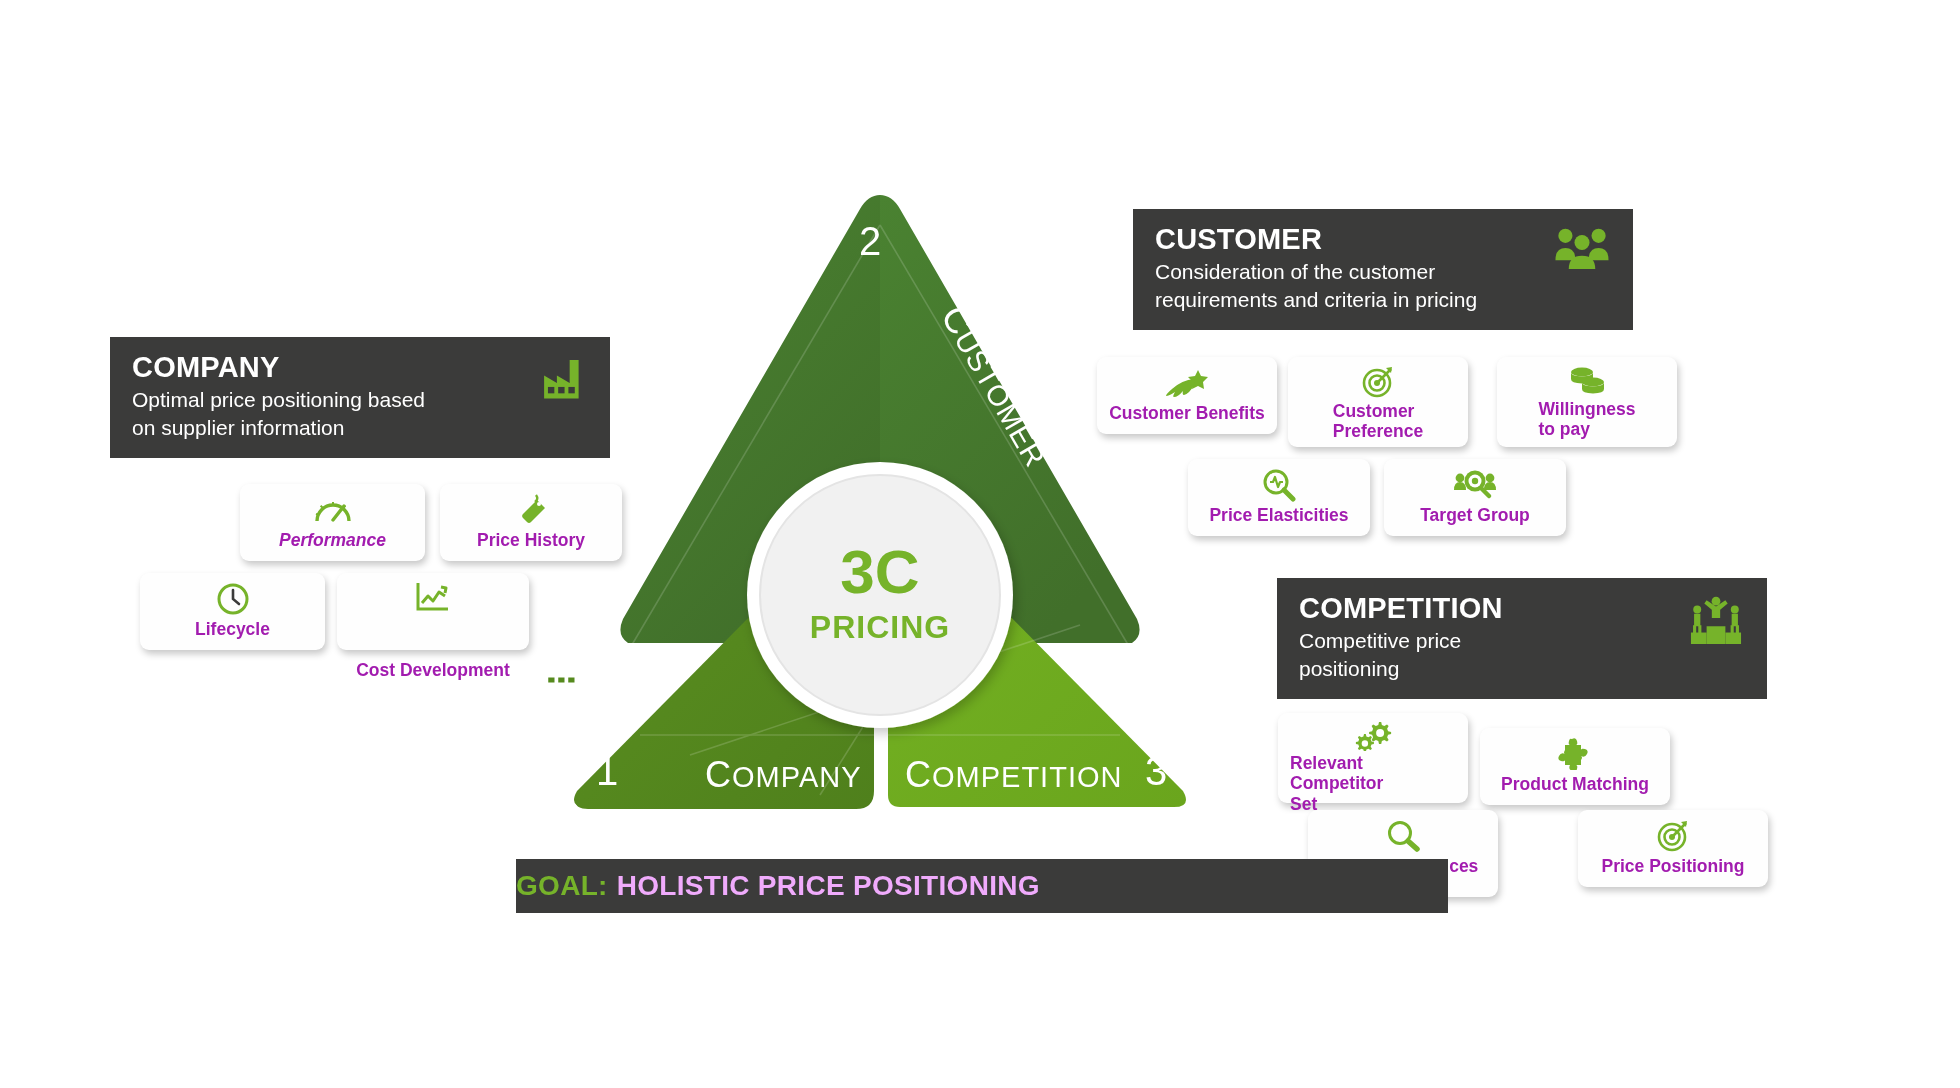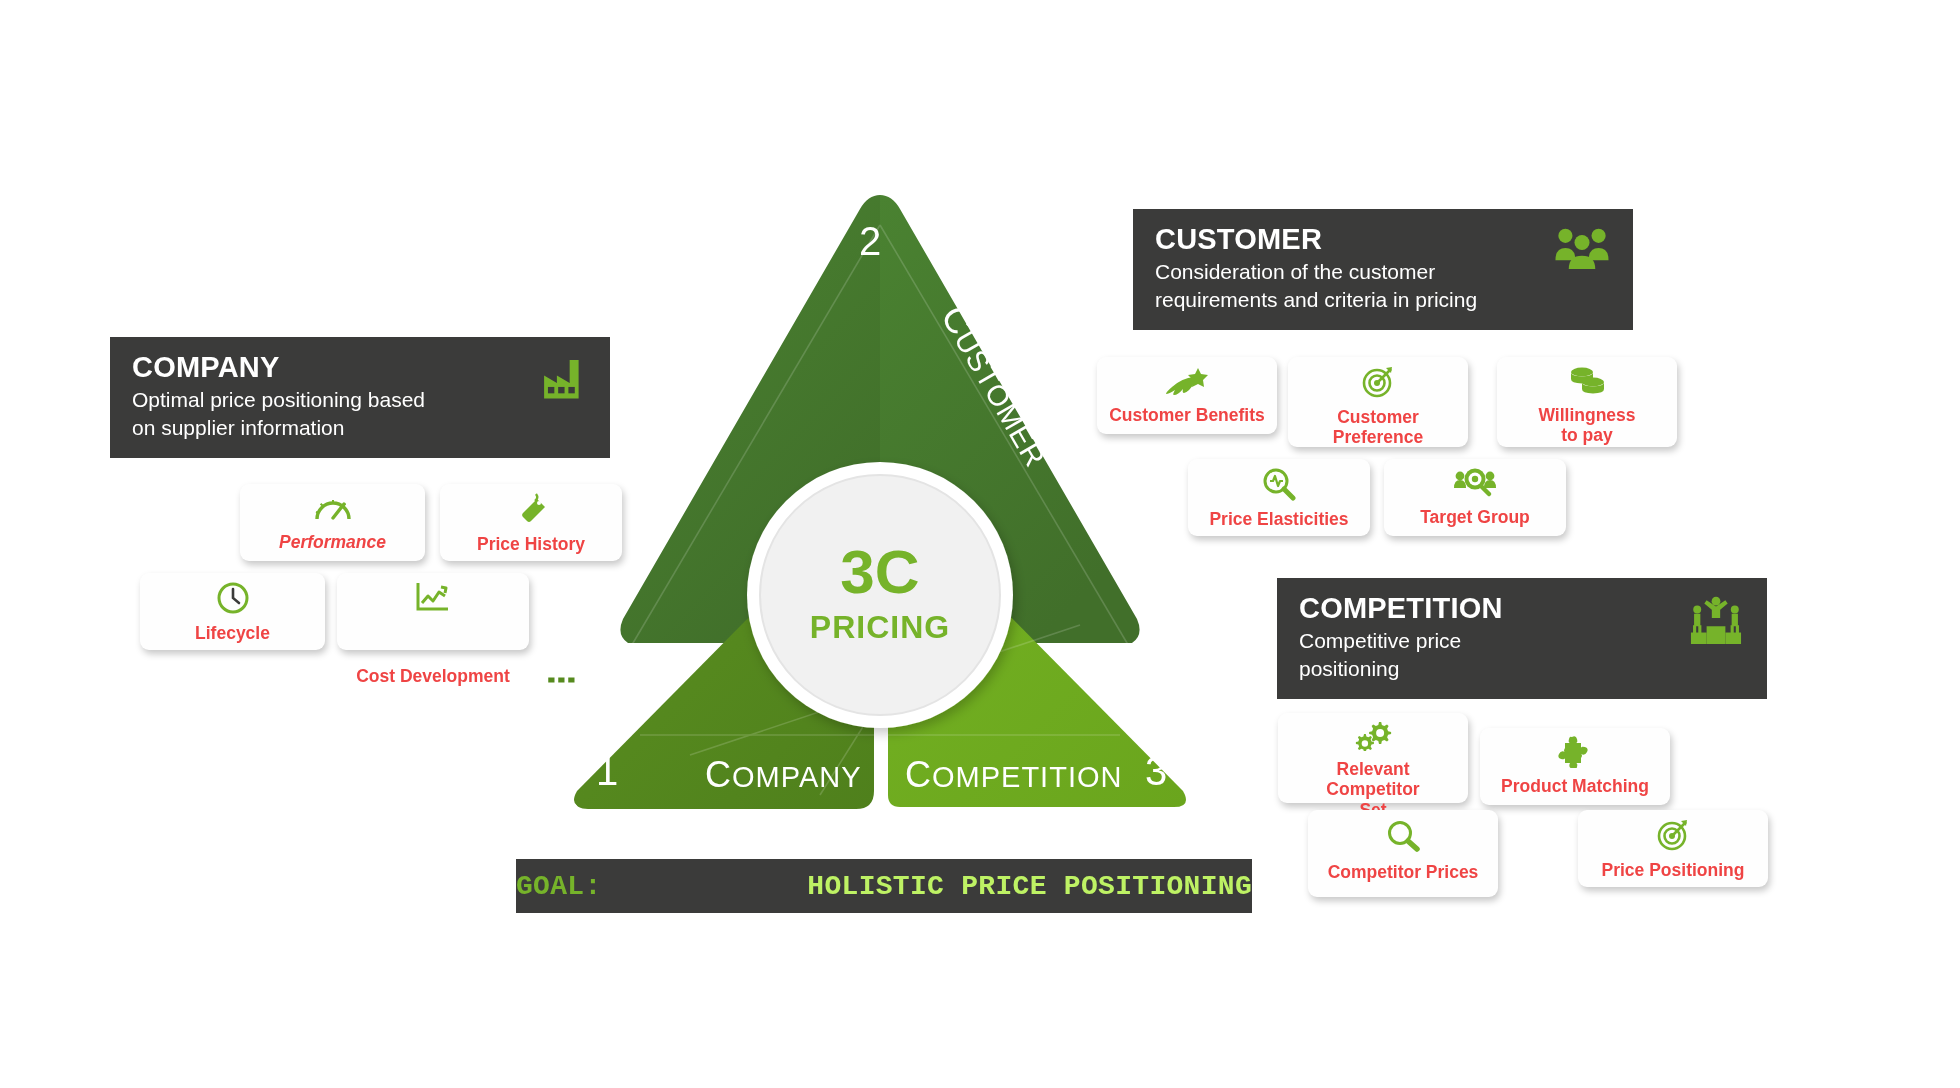--- a/index.html
+++ b/index.html
@@ -38,22 +38,22 @@
     position: absolute;
     background: #fefefe;
     border-radius: 9px;
     box-shadow: 2px 4px 7px rgba(0,0,0,0.22);
     display: flex; flex-direction: column;
     align-items: center; justify-content: flex-start;
     padding: 8px 12px 9px 12px;
   }
   .chip-icon { height: 36px; display:flex; align-items:center; justify-content:center; }
   .chip-label {
-    font-size: 17.5px; font-weight: bold; color: #ef4444;
-    text-align: center; line-height: 1.16; margin-top: 8px;
+    font-size: 17.5px; font-weight: bold; color: #a21caf;
+    text-align: left; line-height: 1.16; margin-top: 2px;
     white-space: pre-line;
   }
 
   
   #chip-performance     { left: 240px; top: 484px; width: 185px; height: 77px; font-style: italic; }
   #chip-price-history   { left: 440px; top: 484px; width: 182px; height: 77px; }
   #chip-lifecycle       { left: 140px; top: 573px; width: 185px; height: 77px; }
   #chip-cost-development{ left: 337px; top: 573px; width: 192px; height: 77px; gap: 45px; }
   
   #chip-customer-benefits  { left: 1097px; top: 357px; width: 180px; height: 77px; }
@@ -62,25 +62,25 @@
   #chip-price-elasticities { left: 1188px; top: 459px; width: 182px; height: 77px; }
   #chip-target-group       { left: 1384px; top: 459px; width: 182px; height: 77px; }
   
   #chip-relevant-competitor{ left: 1278px; top: 713px; width: 190px; height: 90px; }
   #chip-product-matching   { left: 1480px; top: 728px; width: 190px; height: 77px; }
   #chip-competitor-prices  { left: 1308px; top: 810px; width: 190px; height: 87px; }
   #chip-price-positioning  { left: 1578px; top: 810px; width: 190px; height: 77px; }
 
   
   #goal-bar {
-    position: absolute; left: 516px; top: 859px; width: 736px; height: 54px;
-    background: #3b3b3a; display:flex; align-items:center; justify-content:space-between;font-family:Liberation Mono, monospace;
+    position: absolute; left: 516px; top: 859px; width: 932px; height: 54px;
+    background: #3b3b3a; display:flex; align-items:center; justify-content:flex-start;
   }
   #goal-bar .goal-label { font-size: 28px; font-weight: bold; color:#76b32a; letter-spacing:.3px; }
-  #goal-bar .goal-text  { font-size: 28px; font-weight: bold; color:#bef264; letter-spacing:.3px; margin-left: 9px; }
+  #goal-bar .goal-text  { font-size: 28px; font-weight: bold; color:#f0abfc; letter-spacing:.3px; margin-left: 9px; }
 
   
   #triangle-wrap { position:absolute; left:520px; top:195px; width:720px; height:640px; }
   #triangle-wrap svg { display:block; }
 
   .tri-num  { font-family:"Liberation Sans", sans-serif; font-size:40px; fill:#ffffff; font-weight:400; }
   .tri-lbl  { font-family:"Liberation Sans", sans-serif; font-size:29px; fill:#ffffff; font-weight:400; letter-spacing:1px;}
   .tri-lbl-cap { font-size:36px; }
   .center-3c { font-family:"Liberation Sans", sans-serif; font-size:62px; font-weight:bold; fill:#76b32a; }
   .center-pr { font-family:"Liberation Sans", sans-serif; font-size:32px; font-weight:bold; fill:#76b32a; letter-spacing:1px;}

